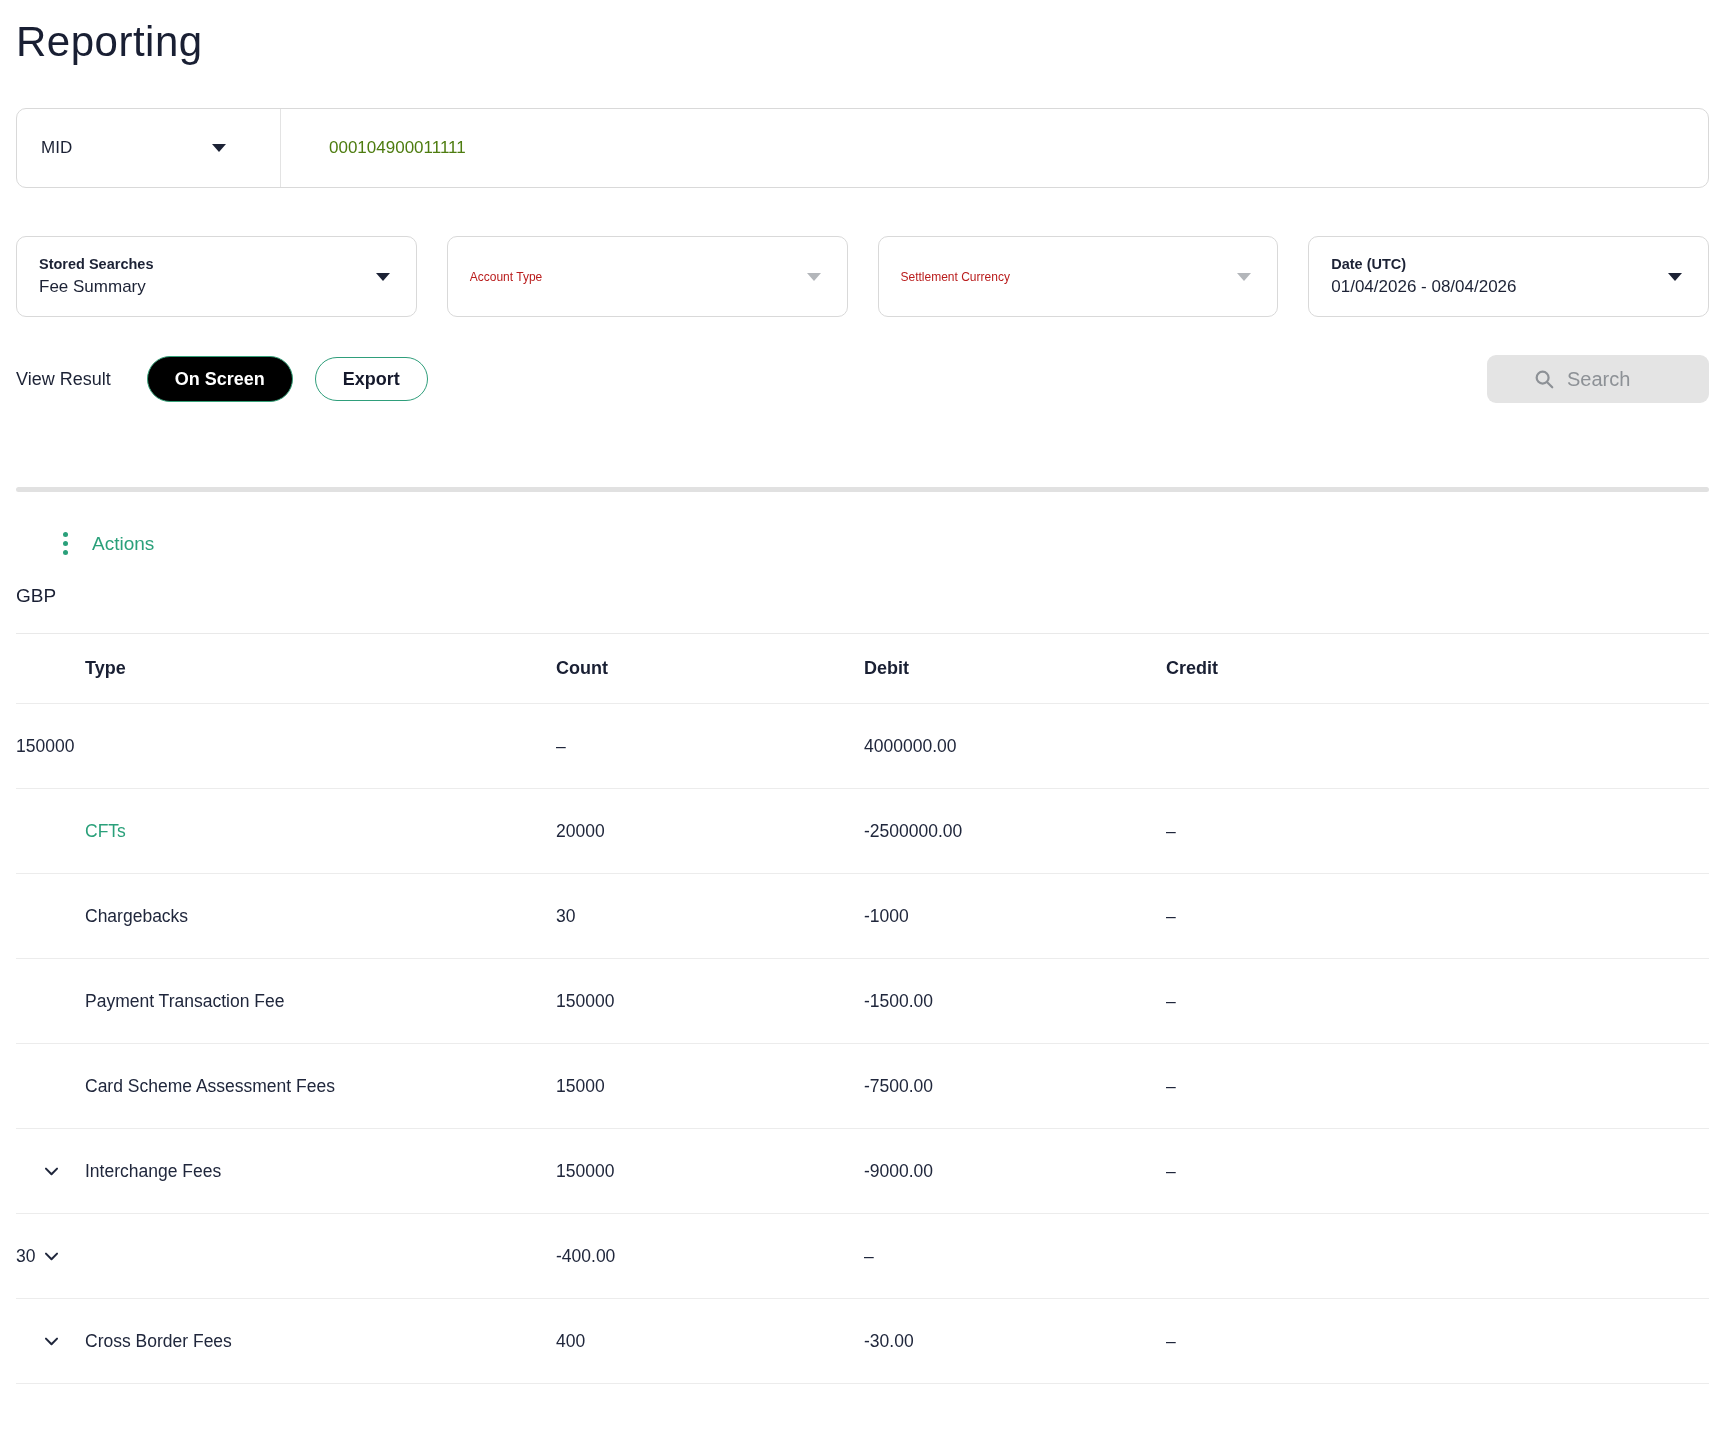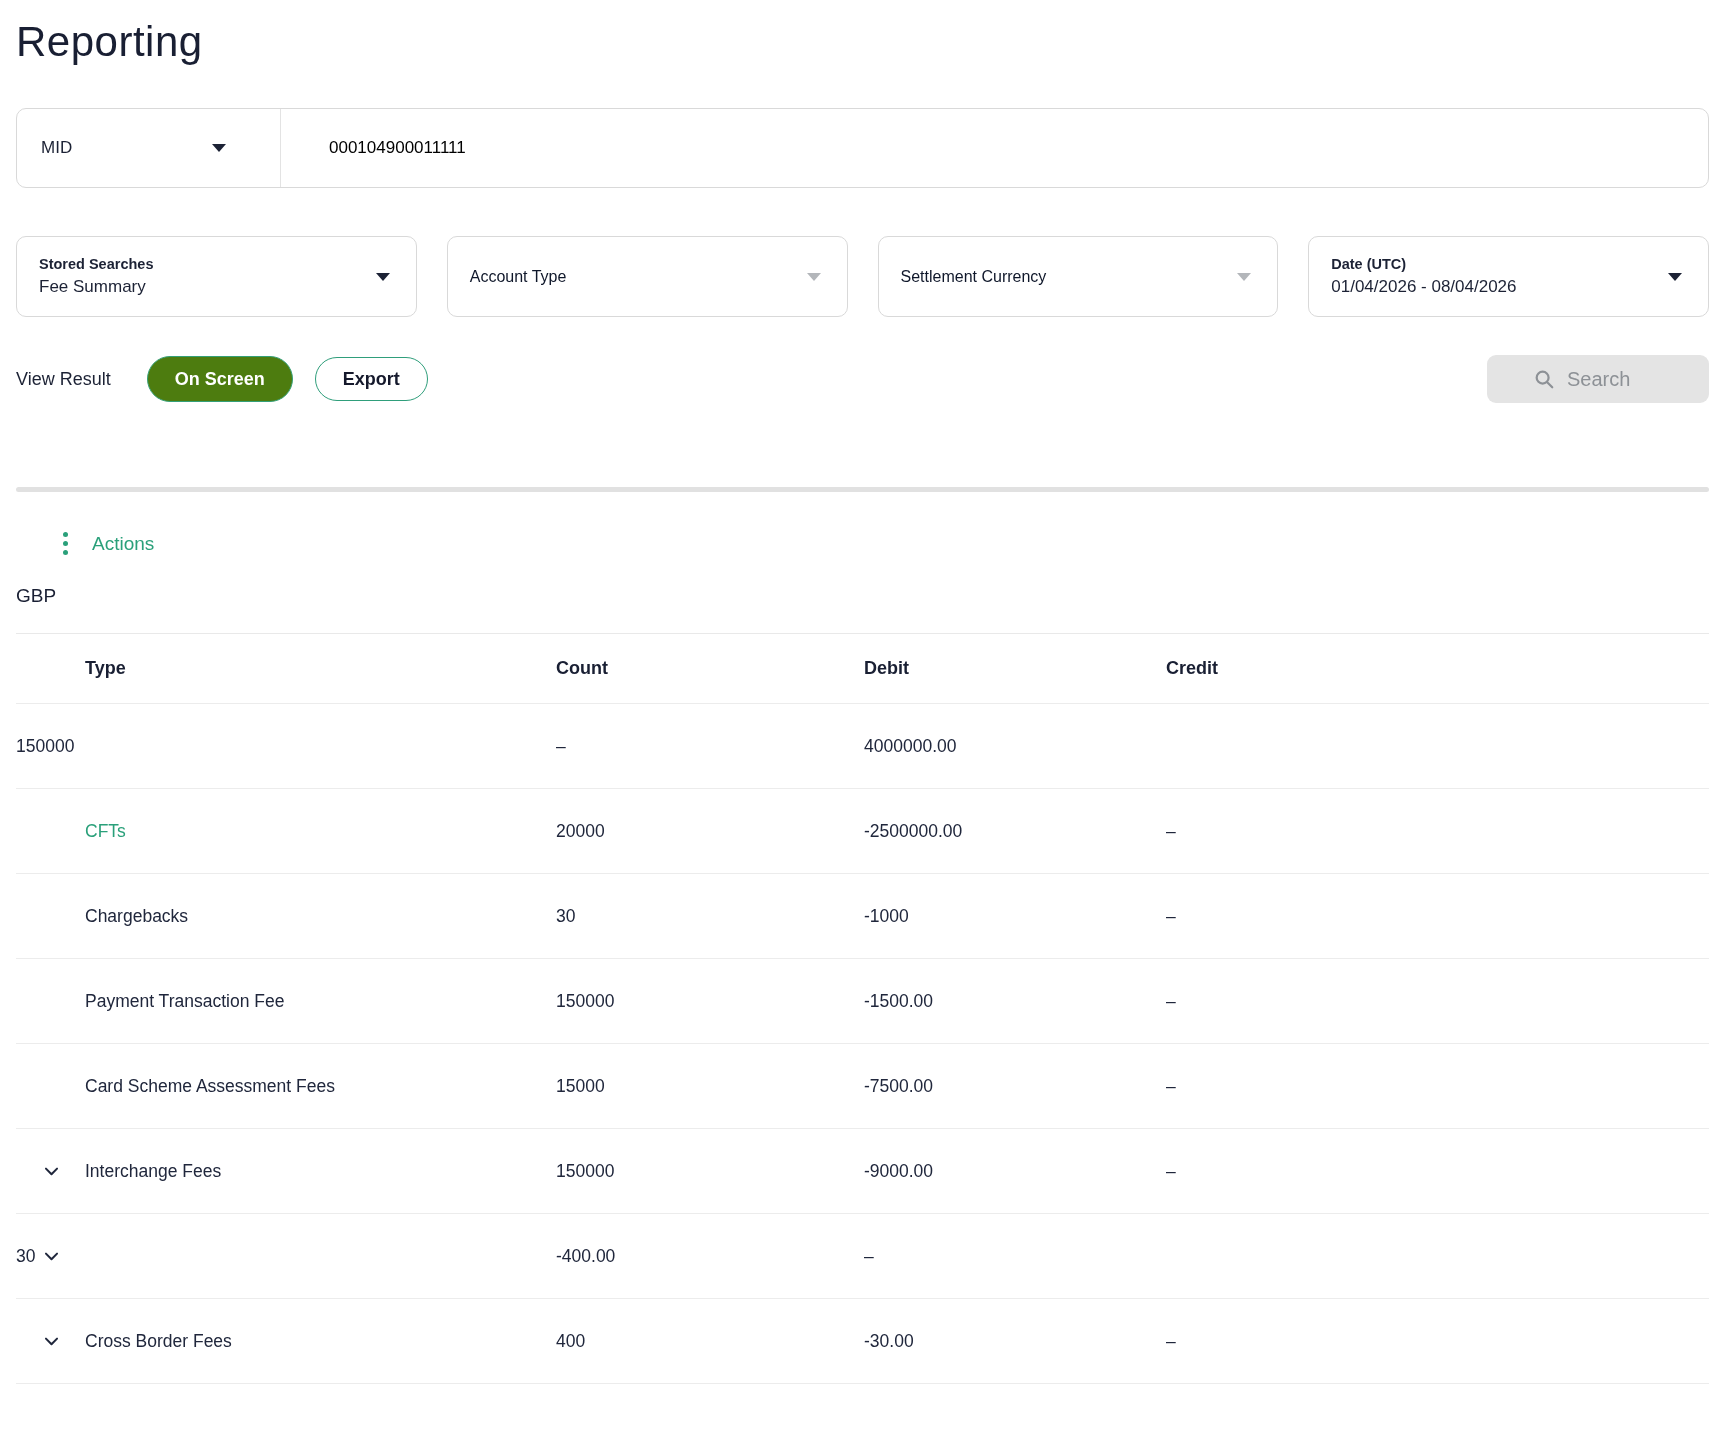--- a/index.html
+++ b/index.html
@@ -42,21 +42,21 @@
     padding: 0 30px 0 24px;
     cursor: pointer;
   }
   .mid-select-label { font-size: 17px; color: #1c2235; }
   .mid-divider { width: 1px; background: #e3e3e3; }
   .mid-value {
     display: flex;
     align-items: center;
     padding-left: 24px;
     font-size: 17px;
-    color: #000000;
+    color: #4d7c0f;
     flex: 1;
   }
 
   
   .caret {
     width: 0; height: 0;
     border-left: 7px solid transparent;
     border-right: 7px solid transparent;
     border-top: 8px solid #1c2235;
     flex: 0 0 auto;
@@ -77,41 +77,41 @@
     display: flex;
     align-items: center;
     justify-content: space-between;
     padding: 0 26px 0 22px;
     cursor: pointer;
     background: #fff;
   }
   .filter-stack { display: flex; flex-direction: column; gap: 5px; }
   .filter-label { font-size: 14.5px; font-weight: 700; color: #1c2235; }
   .filter-value { font-size: 17px; color: #1c2235; }
-  .filter-placeholder { font-size: 16px; color: #0f172a; }
+  .filter-placeholder { font-size: 12px; color: #b91c1c; }
 
   
   .view-row {
     margin-top: 38px;
     display: flex;
     align-items: center;
     height: 48px;
   }
   .view-result-label { font-size: 18px; color: #1c2235; }
   .pill {
     border-radius: 24px;
     font-size: 18px;
     font-weight: 600;
     font-family: "Liberation Sans", sans-serif;
     cursor: pointer;
     line-height: 1;
   }
   .pill.on-screen {
     margin-left: 36px;
-    background: #4d7c0f;
+    background: #000000;
     border: 1px solid #34a077;
     color: #ffffff;
     padding: 13px 27px;
   }
   .pill.export {
     margin-left: 22px;
     background: #ffffff;
     border: 1px solid #2f9e7b;
     color: #15192c;
     padding: 12px 27px;

